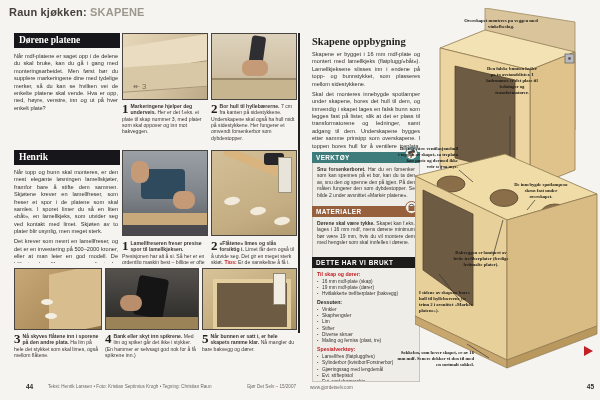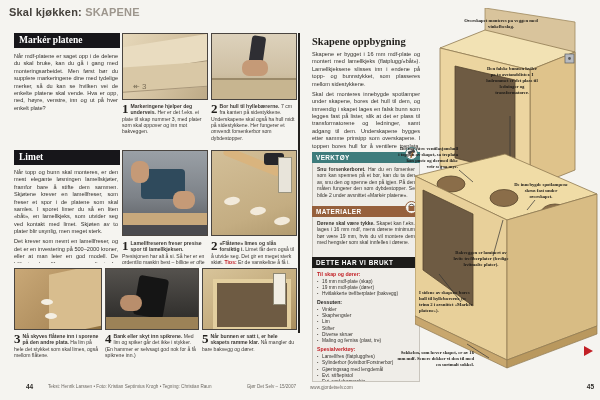--- a/index.html
+++ b/index.html
@@ -42,27 +42,27 @@
   .gutter{background:#23211e;}
   .redtri{width:0;height:0;border-top:5px solid transparent;border-bottom:5px solid transparent;
           border-left:9px solid #c22026;}
 </style>
 </head>
 <body>
 
 <div id="page">
 
   <div class="abs kicker" style="left:9px;top:6px;">
-    <span class="pre">Skal kjøkken:</span>
+    <span class="pre">Raun kjøkken:</span>
     <span class="ti">SKAPENE</span>
   </div>
 
   <div class="abs gutter" style="left:298px;top:33px;width:2px;height:300px;"></div>
 
-  <div class="abs secbar" style="left:14px;top:33px;width:96px;">Markér platene</div>
+  <div class="abs secbar" style="left:14px;top:33px;width:96px;">Dørene platene</div>
   <div class="abs copy" style="left:14px;top:53px;width:104px;height:72px;">Når mdf-platene er saget opp i de delene du skal bruke, kan du gå i gang med monteringsarbeidet. Men først bør du supplere markeringene dine med tydelige merker, så du kan se hvilken vei de enkelte platene skal vende. Hva er opp, ned, høyre, venstre, inn og ut på hver enkelt plate?</div>
 
   <div class="abs ph" style="left:122px;top:33px;width:86px;height:67px;background:linear-gradient(120deg,#e6d8ba 0%,#d3c1a0 55%,#bdaa87 100%);">
     <div class="shape" style="left:-8px;top:6px;width:110px;height:26px;background:#e9dcc0;transform:rotate(-9deg);border-bottom:1px solid #a8977a;"></div>
     <div class="shape" style="left:-6px;top:30px;width:115px;height:24px;background:#d9c8a6;transform:rotate(-4deg);border-bottom:1px solid #a8977a;"></div>
     <div class="shape" style="left:10px;top:48px;width:40px;height:8px;color:#7b6f58;font-size:8px;">↞ 3</div>
   </div>
 
   <div class="abs ph" style="left:211px;top:33px;width:86px;height:67px;background:linear-gradient(180deg,#ddd2bc 0%,#cfc0a4 60%,#b9a884 100%);">
     <div class="shape" style="left:38px;top:2px;width:14px;height:34px;background:#2e2e33;transform:rotate(8deg);border-radius:3px;"></div>
@@ -74,21 +74,21 @@
     <span class="cap-num">1</span>
     <span class="cap-lead">Markeringene hjelper deg underveis.</span>
     <span>Her er det f.eks. ei plate til skap nummer 3, med plater som skal oppover og inn mot bakveggen.</span>
   </div>
   <div class="abs cap" style="left:211px;top:103px;width:86px;height:42px;">
     <span class="cap-num">2</span>
     <span class="cap-lead">Bor hull til hyllebærerne.</span>
     <span>7 cm fra kanten på sidestykkene. Underskapene skal også ha hull midt på sidestykkene. Her fungerer et omvendt forsenkerbor som dybdestopper.</span>
   </div>
 
-  <div class="abs secbar" style="left:14px;top:150px;width:96px;">Limet</div>
+  <div class="abs secbar" style="left:14px;top:150px;width:96px;">Henrik</div>
   <div class="abs copy" style="left:14px;top:169px;width:104px;height:94px;">
     <p>Når topp og bunn skal monteres, er den mest elegante løsningen lamellskjøter, framfor bare å stifte dem sammen. Skjøtene krever en lamellfreser, som freser et spor i de platene som skal samles. I sporet limer du så en liten «båt», en lamellkjeks, som utvider seg ved kontakt med limet. Skjøten av to plater blir usynlig, men meget sterk.</p>
     <p>Det krever som nevnt en lamellfreser, og det er en investering på 500–2000 kroner, eller at man leier en god modell. De billigste lamellfreserne er oftest for upresise, etter våre erfaringer. Bare én millimeters unøyaktighet gir et skjevt og dårlig resultat. Til sist stiftes platene sammen, evt. med en stiftepistol.</p>
   </div>
 
   <div class="abs ph" style="left:122px;top:150px;width:86px;height:86px;background:linear-gradient(180deg,#9aa0a6 0%,#7d8288 55%,#55585c 100%);">
     <div class="shape" style="left:18px;top:18px;width:44px;height:30px;background:#2f4a5c;border-radius:4px;"></div>
     <div class="shape" style="left:8px;top:10px;width:18px;height:22px;background:#c59a77;border-radius:8px;"></div>
     <div class="shape" style="left:50px;top:40px;width:22px;height:18px;background:#c59a77;border-radius:8px;"></div>
     <div class="shape" style="left:0px;top:62px;width:86px;height:12px;background:#c8a97c;"></div>

